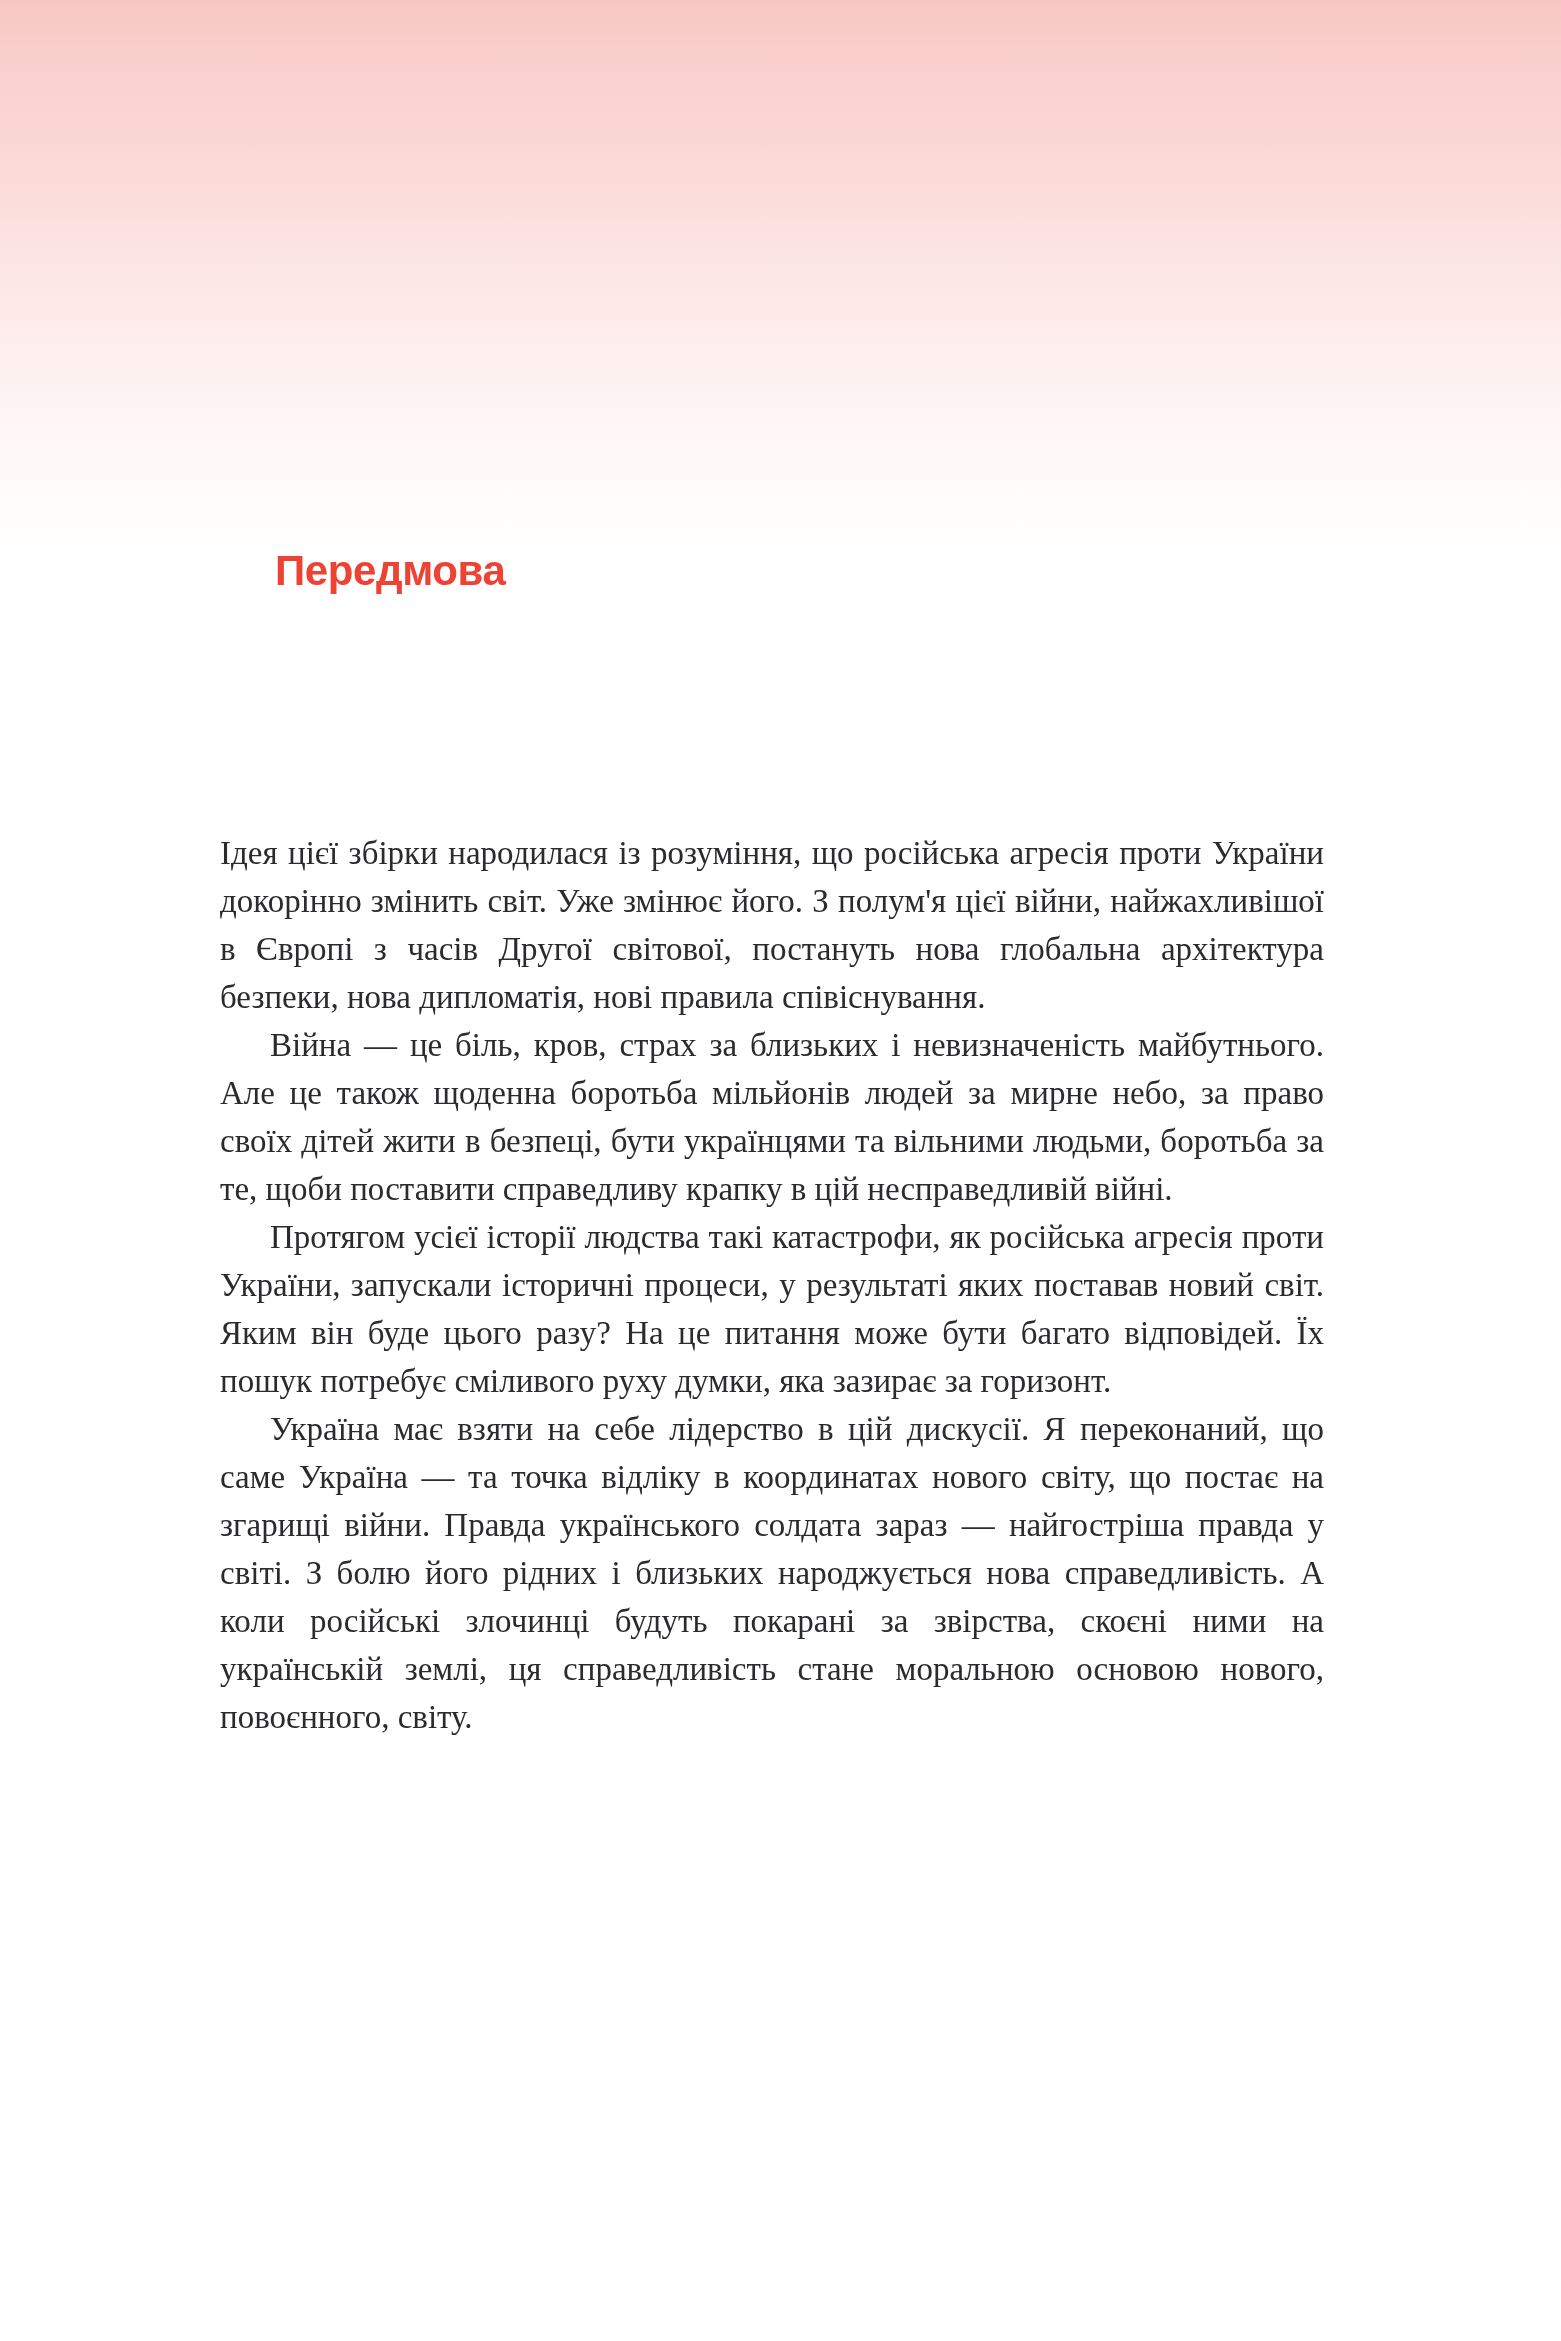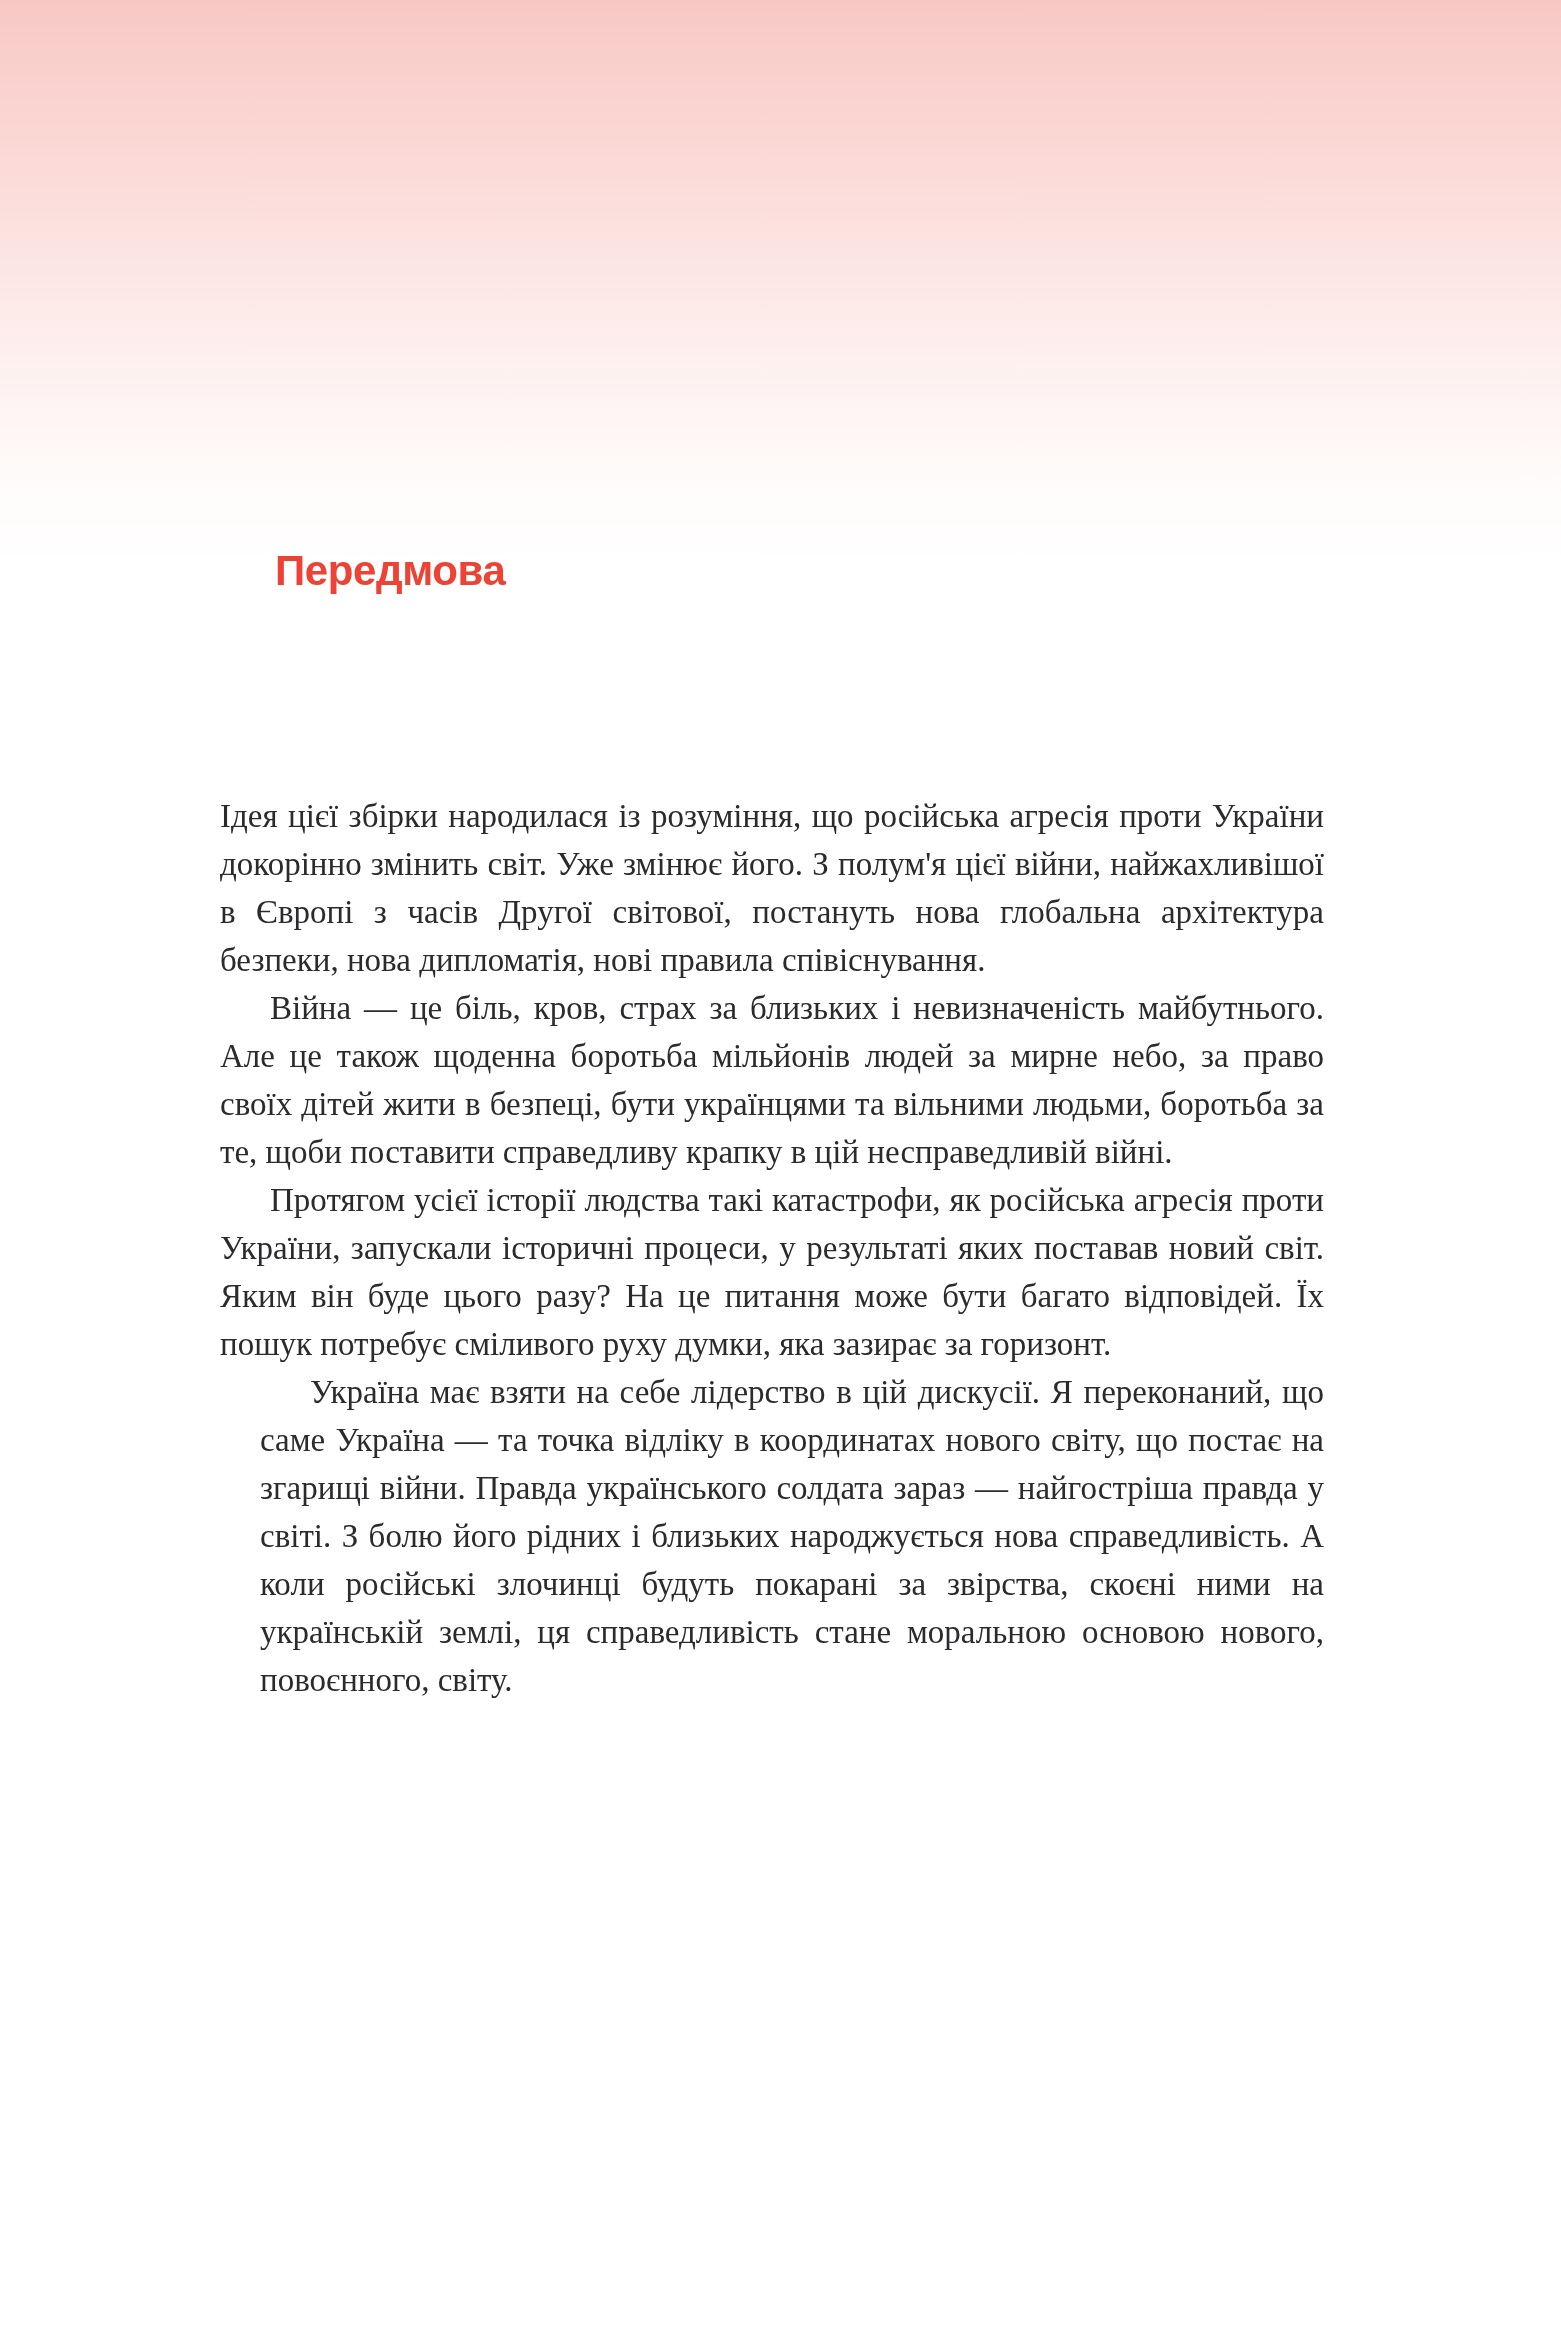--- a/index.html
+++ b/index.html
@@ -59,21 +59,21 @@
     font-weight: bold;
     font-size: 42px;
     letter-spacing: -0.4px;
     color: #ee4234;
     white-space: nowrap;
   }
 
   .body-column {
     position: absolute;
     left: 220px;
-    top: 792px;
+    top: 829px;
     width: 1104px;
   }
 
   .body-paragraph {
     margin: 0;
     font-family: "Liberation Serif", serif;
     font-size: 33px;
     line-height: 48px;
     color: #2b2b2e;
     text-align: justify;
@@ -81,21 +81,20 @@
     text-indent: 50px;
     hyphens: manual;
   }
 
   .body-paragraph.no-indent {
     text-indent: 0;
   }
 
   .body-paragraph:last-child {
     text-align: justify;
-    margin-left: 40px;
   }
 
   .page-number {
     position: absolute;
     left: 0;
     top: 2173px;
     width: 1561px;
     text-align: center;
     font-family: "Liberation Serif", serif;
     font-size: 30px;

